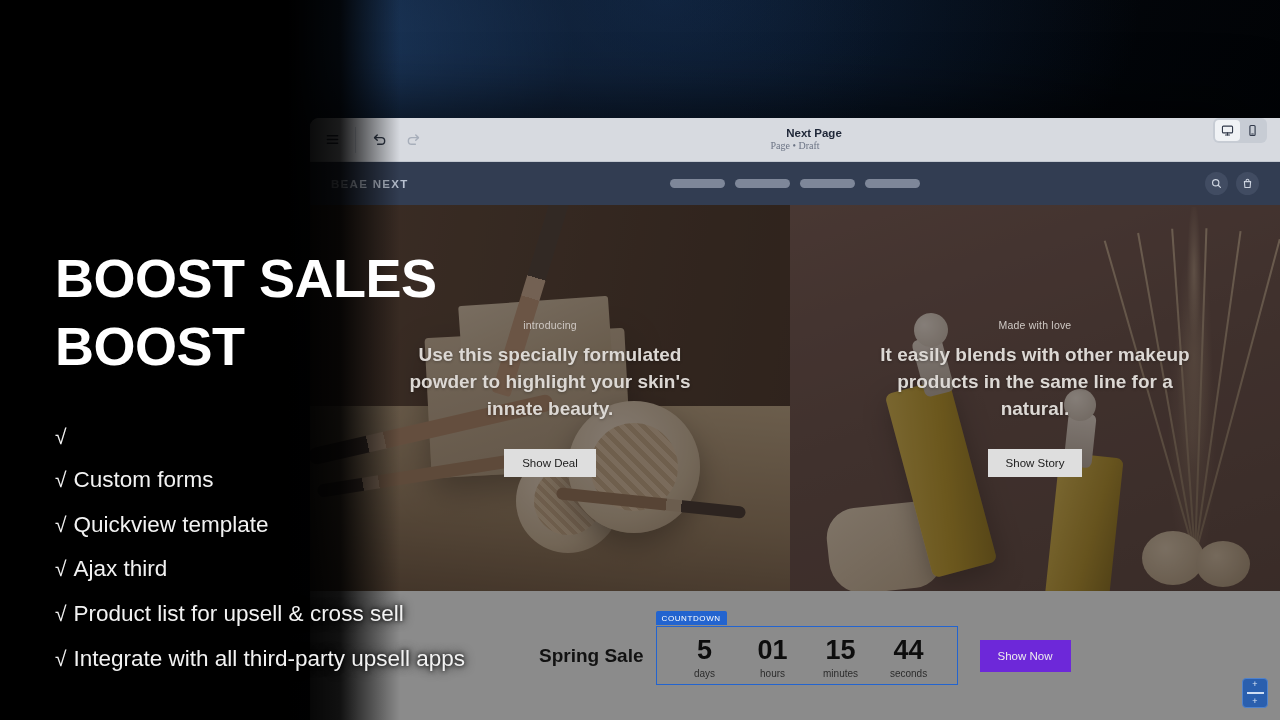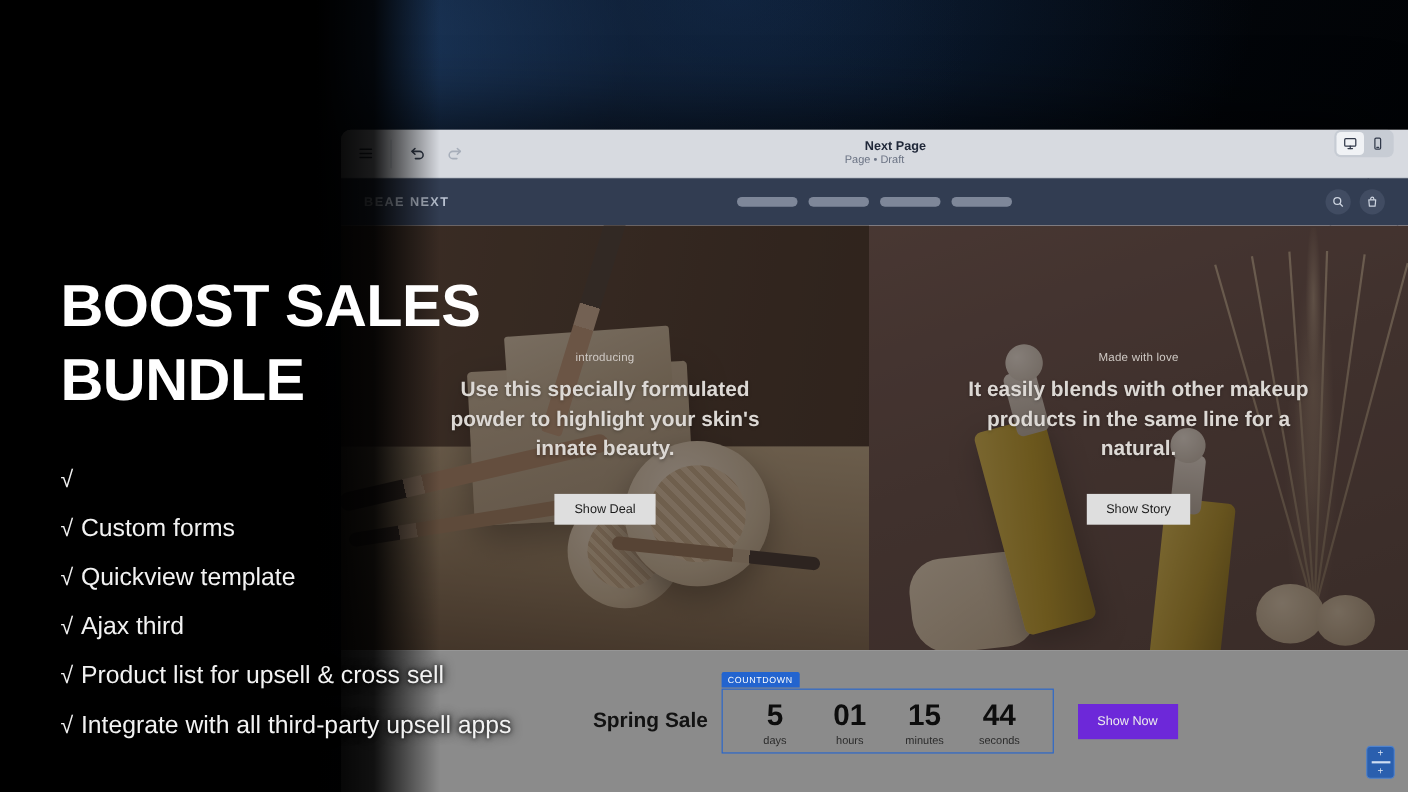--- a/index.html
+++ b/index.html
@@ -93,21 +93,21 @@
     display:flex; align-items:center; justify-content:center;
     color:#2e3644; cursor:pointer;
   }
   .tb-divider { width:1px; height:26px; background:#b9bec8; margin:0 6px; }
   .tb-center {
     position:absolute; left:0; right:0; top:0; bottom:0;
     display:flex; flex-direction:column; align-items:center; justify-content:center;
     pointer-events:none;
   }
   .tb-title { font-size:11.5px; font-weight:bold; color:#202839; line-height:1.25;margin-left:38px; }
-  .tb-sub { font-size:10px; color:#6b7384; line-height:1.25; }
+  .tb-sub { font-size:10px; color:#6b7384; line-height:1.25;font-family:Liberation Serif, serif; }
   .tb-right {
     margin-left:auto; display:flex; align-items:center; gap:9px;
     padding-right:6px; height:100%;flex-direction:column;
   }
   .seg {
     display:flex; background:#c7ccd4; border-radius:6px; padding:2px;
   }
   .seg .s {
     width:25px; height:21px; border-radius:4px;
     display:flex; align-items:center; justify-content:center;
@@ -564,21 +564,21 @@
     <div class="zrow">+</div>
     <div class="zbar"></div>
     <div class="zrow">+</div>
   </div>
 </div>
 
 <div id="leftfade"></div>
 
 <div id="headline">
   <span class="ln">BOOST SALES</span>
-  <span class="ln">BUNDLE</span>
+  <span class="ln">BOOST</span>
 </div>
 
 <div id="features">
   <div class="feat">
     <span class="tick">√</span>
   </div>
   <div class="feat">
     <span class="tick">√</span>
     <span>Custom forms</span>
   </div>

